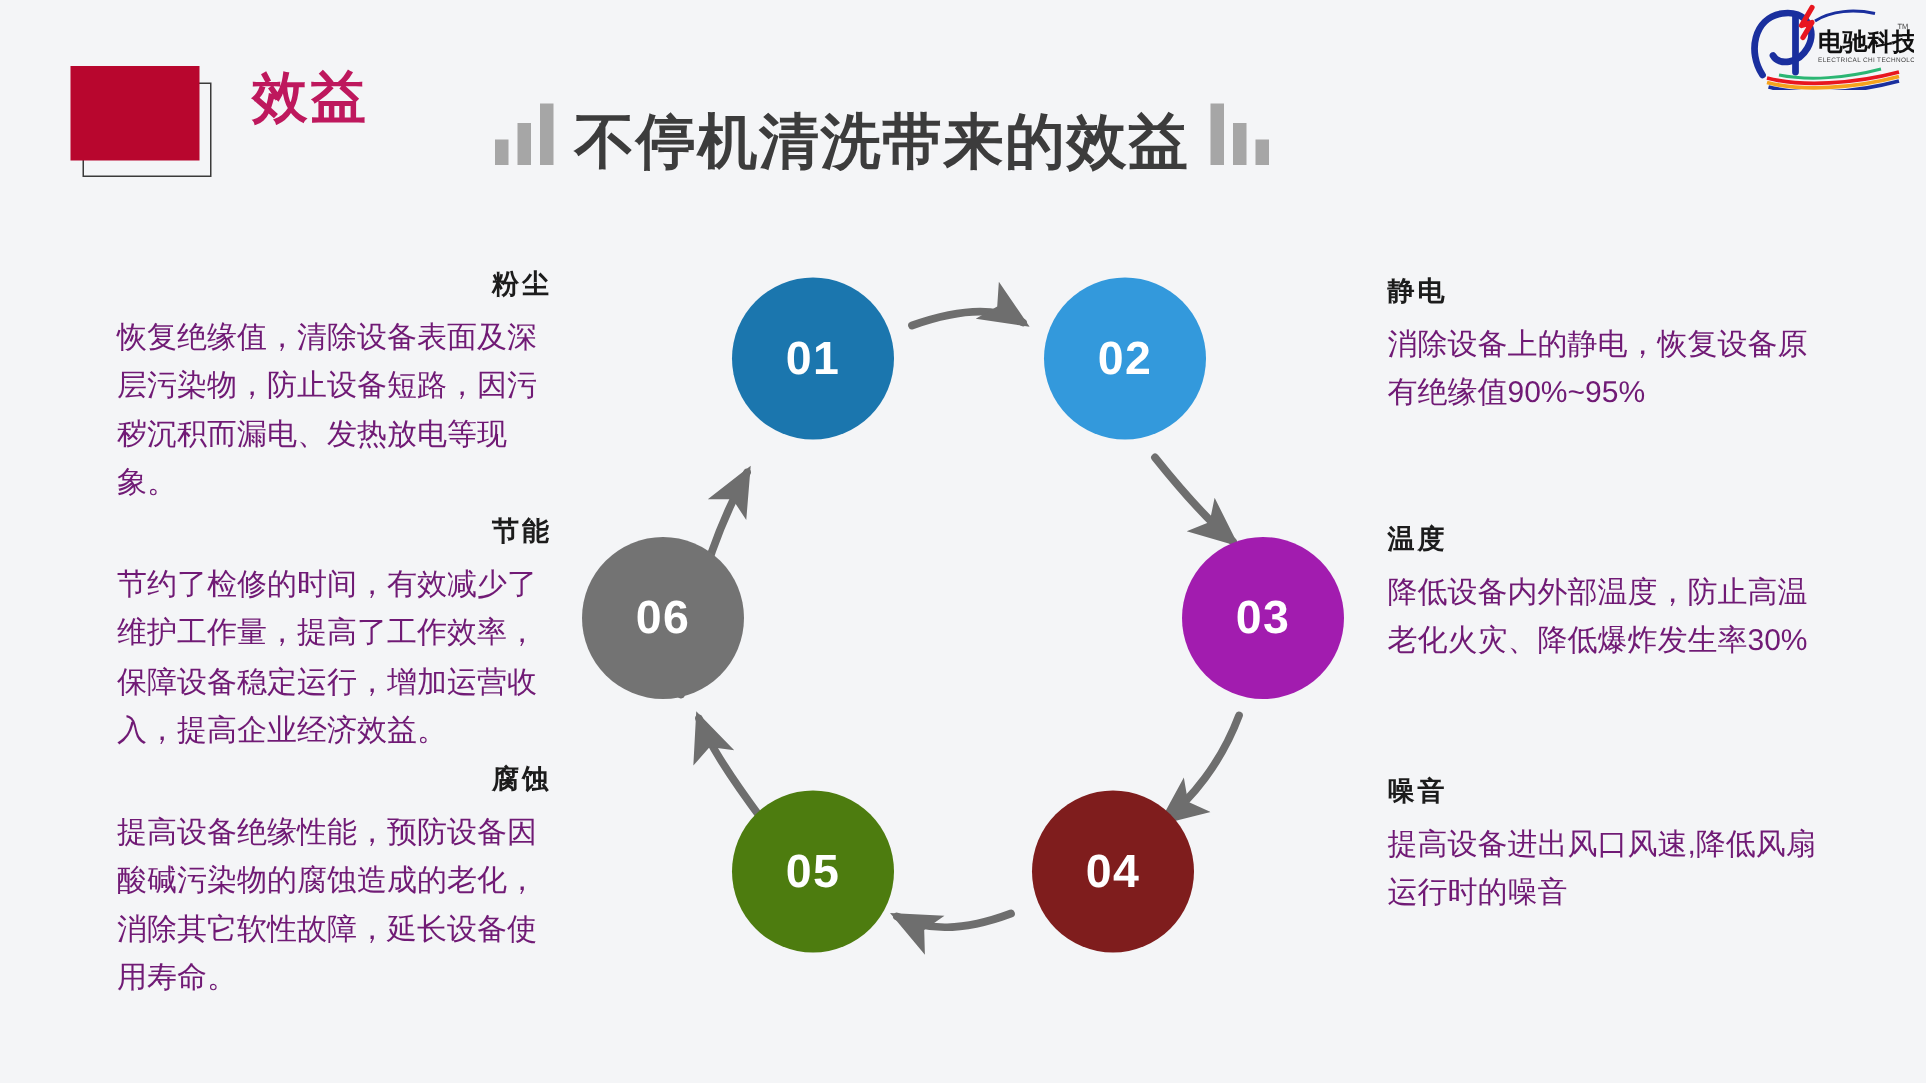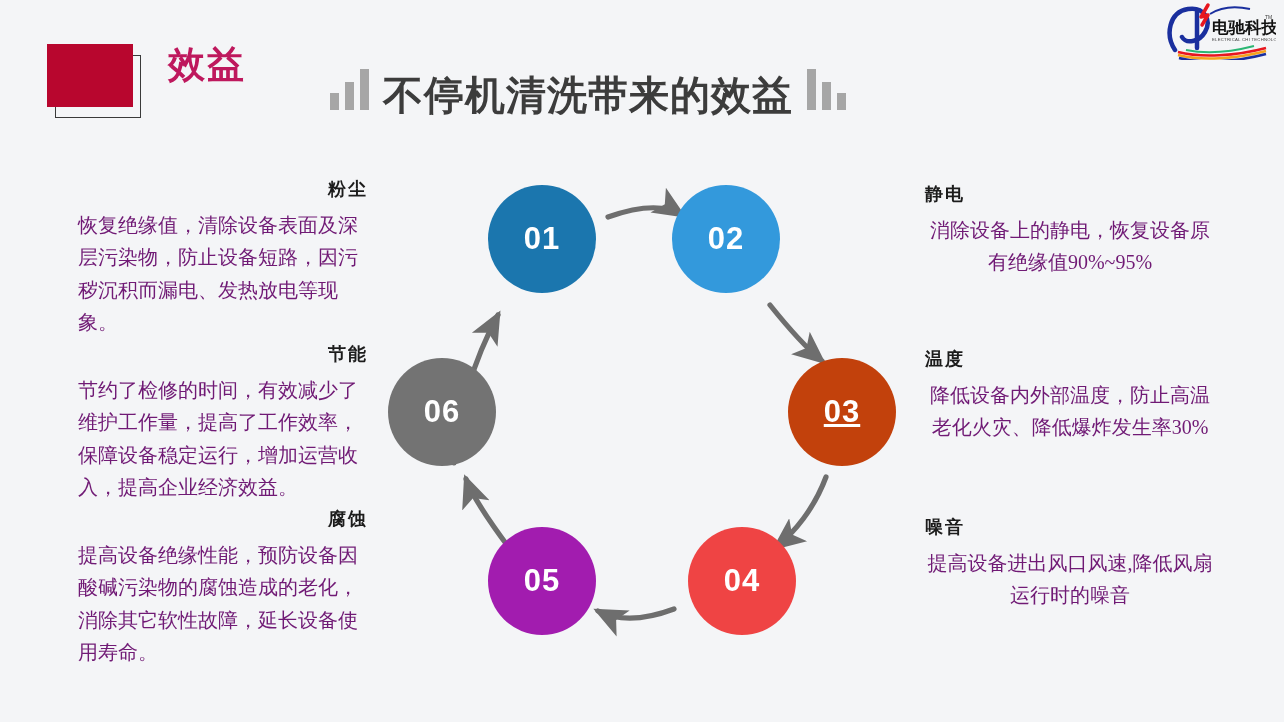--- a/index.html
+++ b/index.html
@@ -105,21 +105,21 @@
     border-radius: 50%;
     display: flex;
     align-items: center;
     justify-content: center;
     color: #ffffff;
     font-size: 31px;
     font-weight: 700;
     letter-spacing: 1px;
   }
   .node.n1 { left: 118px; top: 20px;  width: 108px; height: 108px; }
-  .node.n2 { left: 302px; top: 20px;  width: 108px; height: 108px; }
+  .node.n2 { left: 326px; top: 20px;  width: 108px; height: 108px; }
   .node.n3 { left: 418px; top: 193px; width: 108px; height: 108px; }
   .node.n4 { left: 318px; top: 362px; width: 108px; height: 108px; }
   .node.n5 { left: 118px; top: 362px; width: 108px; height: 108px; }
   .node.n6 { left: 18px;  top: 193px; width: 108px; height: 108px; }
 
   .arrows {
     position: absolute;
     left: 0; top: 0;
     width: 540px;
     height: 510px;
@@ -139,21 +139,21 @@
     margin-bottom: 9px;
   }
   .block.left .block-title { text-align: right; }
 
   .block-body {
     font-size: 20px;
     line-height: 1.62;
     color: #701a75;
     font-family: "Liberation Serif", "DejaVu Serif", serif;
   }
-  .block.right .block-body { font-family: Liberation Serif, serif; text-align: center; }
+  .block.right .block-body { font-family: Liberation Sans, sans-serif; }
 
   .b-dust      { top: 180px; }
   .b-energy    { top: 345px; }
   .b-corrosion { top: 510px; }
   .b-static    { top: 185px; }
   .b-temp      { top: 350px; }
   .b-noise     { top: 518px; }
 </style>
 </head>
 <body>
@@ -210,27 +210,27 @@
         <path d="M84 298 C 88 254, 100 202, 128 150"></path>
       </g>
     </svg>
 
     <div class="node n1" style="background: rgb(27, 118, 174);">
       <span>01</span>
     </div>
     <div class="node n2" style="background: rgb(51, 153, 220);">
       <span>02</span>
     </div>
-    <div class="node n3" style="background: #c2410c; text-decoration: underline;">
+    <div class="node n3" style="background: #a21caf;">
       <span>03</span>
     </div>
-    <div class="node n4" style="background: #ef4444;">
+    <div class="node n4" style="background: #7f1d1d;">
       <span>04</span>
     </div>
-    <div class="node n5" style="background: #a21caf;">
+    <div class="node n5" style="background: #4d7c0f;">
       <span>05</span>
     </div>
     <div class="node n6" style="background: #737373;">
       <span>06</span>
     </div>
   </div>
 
   <div class="block left b-dust">
     <div class="block-title">粉尘</div>
     <div class="block-body">恢复绝缘值，清除设备表面及深层污染物，防止设备短路，因污秽沉积而漏电、发热放电等现象。</div>

